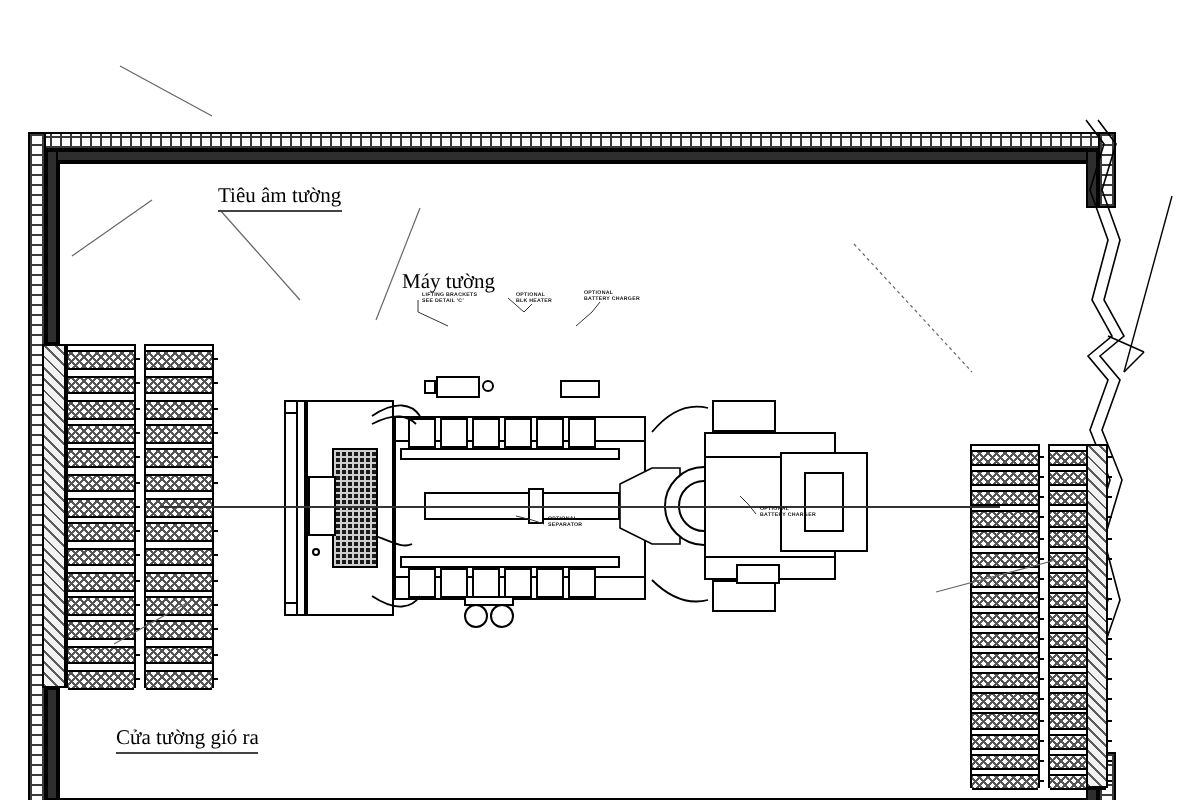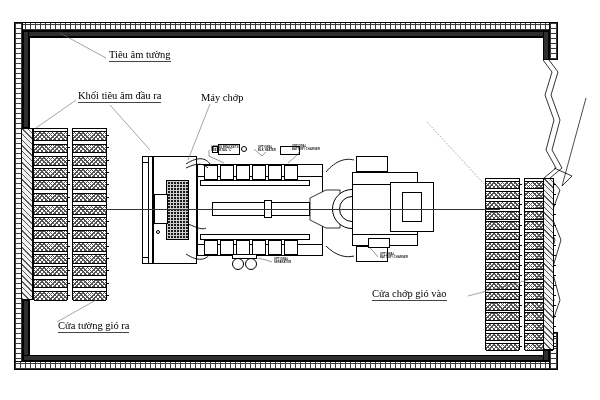--- a/index.html
+++ b/index.html
@@ -1,19 +1,19 @@
 <!DOCTYPE html>
 <html><head>
 <meta charset="utf-8">
 <style>
   html,body{margin:0;padding:0;background:#ffffff;}
   body{width:600px;height:400px;position:relative;overflow:hidden;
        font-family:"Liberation Serif",serif;color:#000;}
   #root{position:absolute;inset:0;}
-  .abs{position:absolute;}
+  .abs{position:absolute;margin-top:44px;}
 
   
   .brickface{
     background-color:#fdfdfd;
     background-image:
       repeating-linear-gradient(0deg,#3a3a3a 0 1px,transparent 1px 5px),
       repeating-linear-gradient(90deg,#3a3a3a 0 1px,transparent 1px 5px);
     border:1px solid #000;
     box-sizing:border-box;
   }
@@ -351,22 +351,20 @@
     <line x1="76" y1="100" x2="36" y2="128" stroke="#666" stroke-width="0.6"></line>
     <line x1="110" y1="105" x2="150" y2="150" stroke="#666" stroke-width="0.6"></line>
     <line x1="210" y1="104" x2="188" y2="160" stroke="#666" stroke-width="0.6"></line>
     <line x1="427" y1="122" x2="486" y2="186" stroke="#666" stroke-width="0.6" stroke-dasharray="1.6 1.6"></line>
     <line x1="57" y1="322" x2="96" y2="300" stroke="#666" stroke-width="0.6"></line>
     <line x1="468" y1="296" x2="528" y2="280" stroke="#666" stroke-width="0.6"></line>
   </svg>
 
   <div class="abs lbl" style="left:109px;top:49px;">Tiêu âm tường</div>
 
-  <div class="abs lbl" style="left:78px;top:90px;">Khối tiêu âm đầu ra</div>
-
-  <div class="abs lbl plain" style="left:201px;top:92px;">Máy chớp</div>
+
+  <div class="abs lbl plain" style="left:201px;top:92px;">Máy tường</div>
 
 
   <div class="abs lbl" style="left:58px;top:320px;">Cửa tường gió ra</div>
 
-  <div class="abs lbl" style="left:372px;top:288px;">Cửa chớp gió vào</div>
 
 </div>
 
 </body></html>

